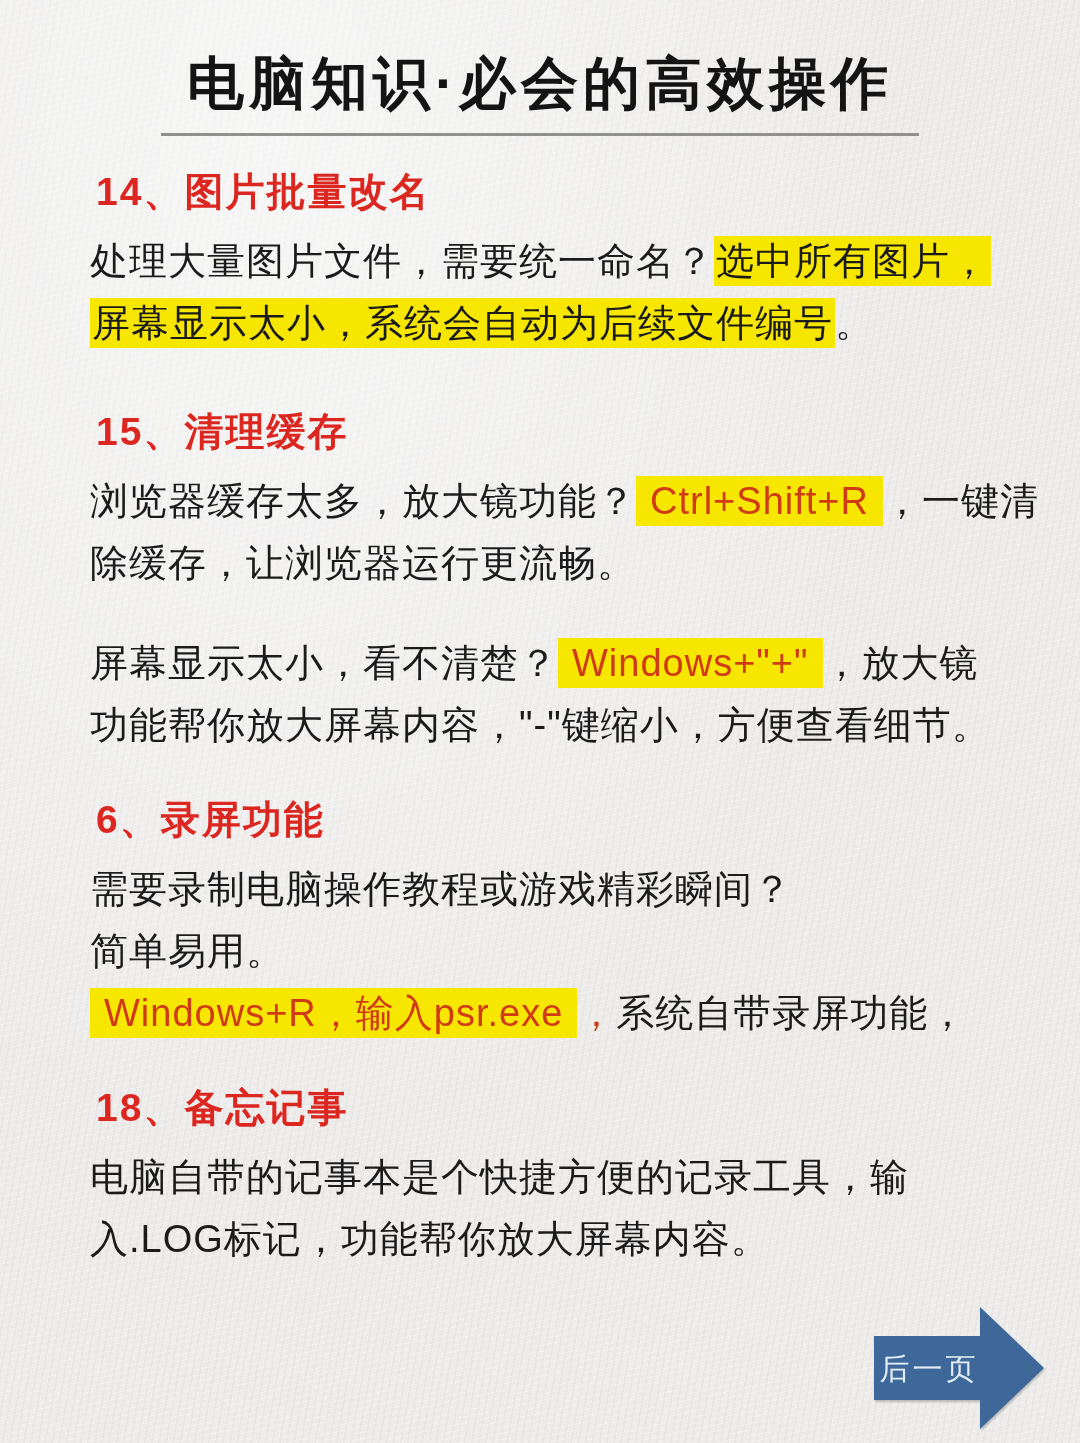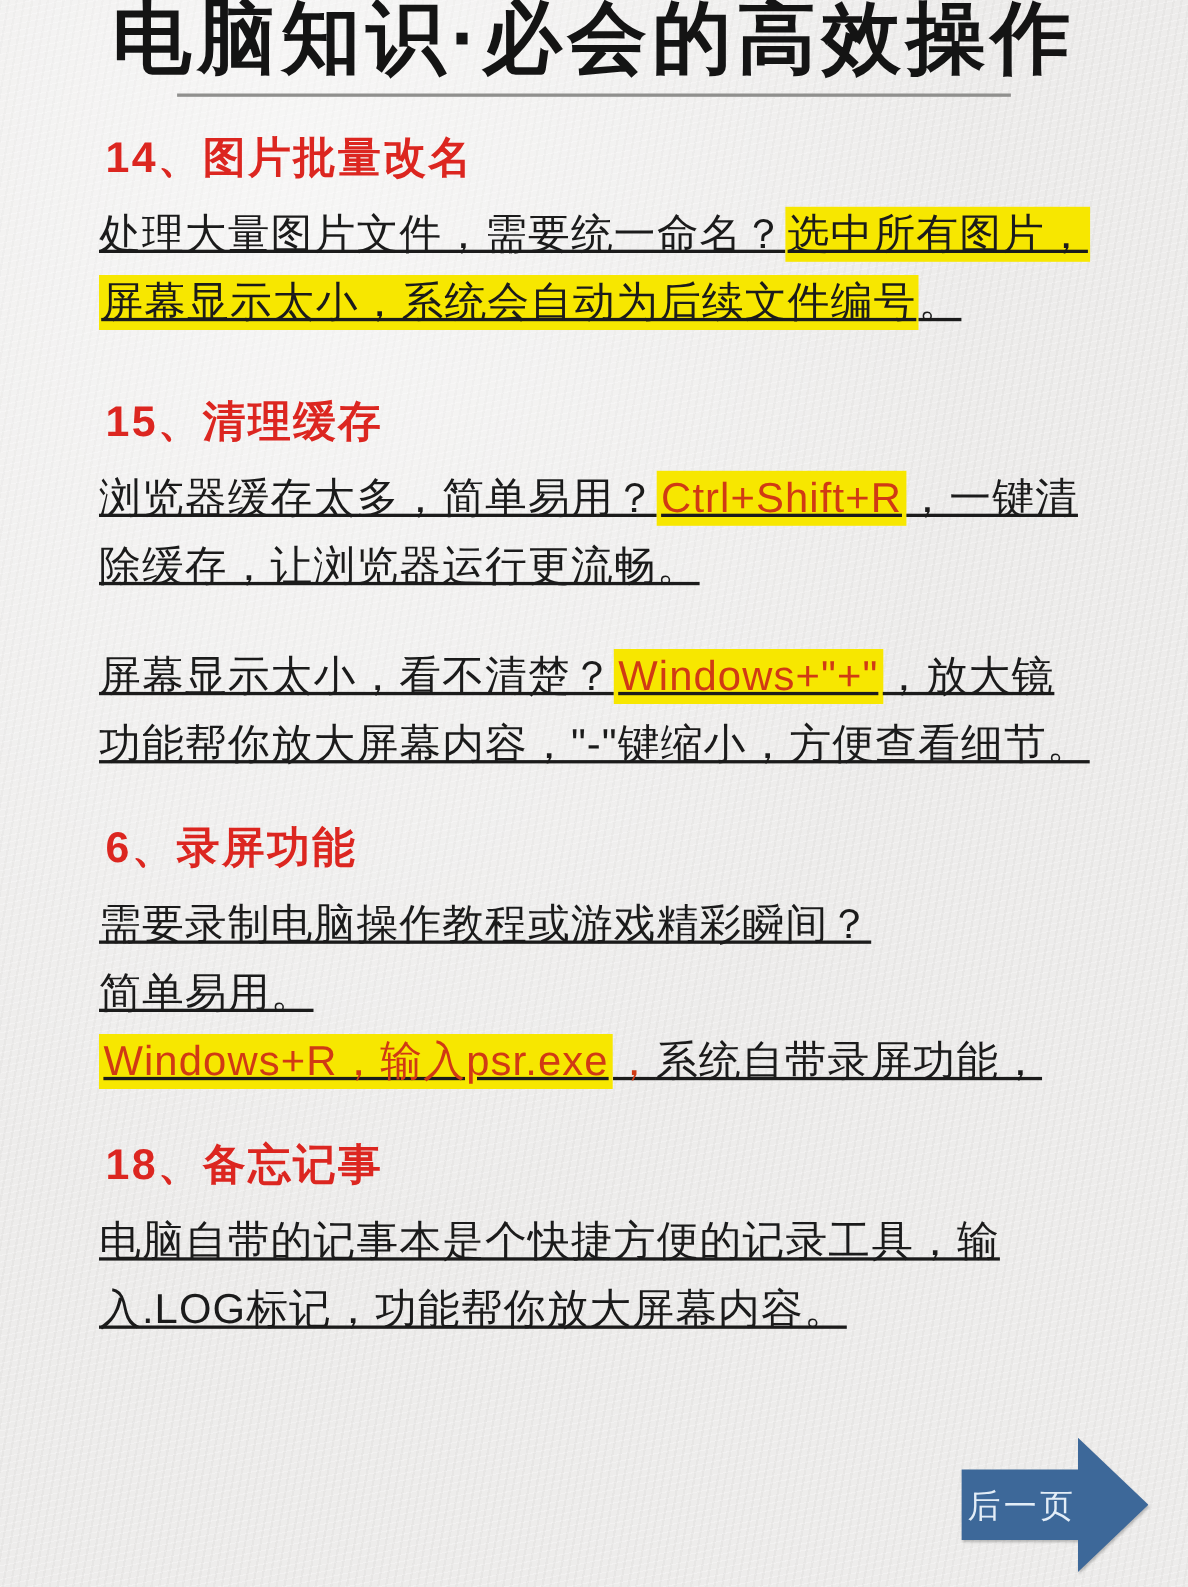--- a/index.html
+++ b/index.html
@@ -9,23 +9,23 @@
     margin:0 auto;
     background-color:#edeceb;
     background-image:
       radial-gradient(ellipse at 25% 10%, rgba(255,255,255,0.55), rgba(255,255,255,0) 55%),
       repeating-linear-gradient(100deg, rgba(125,123,118,0.05) 0 2px, rgba(0,0,0,0) 2px 7px),
       repeating-linear-gradient(168deg, rgba(255,255,255,0.28) 0 1px, rgba(0,0,0,0) 1px 6px);
     font-family:"Liberation Sans", sans-serif;
     overflow:hidden;
   }
   .title {
-    margin:0; 
+    margin:0; padding-top:48px;
     text-align:center;
-    font-size:72px; line-height:70px;
+    font-size:57px; line-height:70px;
     font-weight:900; letter-spacing:5px;
     color:var(--title, #141414);
   }
   .title-rule {
     width:758px; height:3px;
     margin:15px auto 0;
     background:var(--divider, #90908e);
   }
   .tips { padding:30px 0 0 90px; }
   .tip { margin:0 0 38px 0; }
@@ -36,31 +36,30 @@
     font-weight:700; letter-spacing:2px;
     color:var(--heading-red, #dc2620);
   }
   .tip-line {
     margin:0;
     font-size:38px; line-height:62px;
     letter-spacing:1px;
     color:var(--body-text, #1b1b1b);
     white-space:nowrap;
     font-weight:500;
-    text-decoration:underline;
   }
   .seg-normal { }
   .seg-hl {
     background:var(--highlight-yellow, #f7e700);
     padding:4px 2px;
   }
   .seg-hl-red {
     background:var(--highlight-yellow, #f7e700);
     color:var(--highlight-red-text, #d03a14);
-    padding:4px 4px;
+    padding:4px 14px;
   }
   .seg-red { color:var(--highlight-red-text, #d03a14); }
   .next-arrow {
     position:absolute;
     right:36px; bottom:14px;
     width:170px; height:122px;
     cursor:pointer;
     padding-left:38px;
   }
   .next-arrow svg { display:block; filter:drop-shadow(1px 2px 1px rgba(0,0,0,0.22)); }
@@ -80,21 +79,21 @@
   <div class="title-rule"></div>
 
   <main class="tips" id="tips">
       <section class="tip tip-first">
         <h2 class="tip-heading">14、图片批量改名</h2>
         <p class="tip-line"><span class="seg-normal">处理大量图片文件，需要统一命名？</span><span class="seg-hl">选中所有图片，</span></p>
         <p class="tip-line"><span class="seg-hl">屏幕显示太小，系统会自动为后续文件编号</span><span class="seg-normal">。</span></p>
       </section>
       <section class="tip">
         <h2 class="tip-heading">15、清理缓存</h2>
-        <p class="tip-line"><span class="seg-normal">浏览器缓存太多，简单易用？</span><span class="seg-hl-red">Ctrl+Shift+R</span><span class="seg-normal">，一键清</span></p>
+        <p class="tip-line"><span class="seg-normal">浏览器缓存太多，放大镜功能？</span><span class="seg-hl-red">Ctrl+Shift+R</span><span class="seg-normal">，一键清</span></p>
         <p class="tip-line"><span class="seg-normal">除缓存，让浏览器运行更流畅。</span></p>
       </section>
       <section class="tip">
         <p class="tip-line"><span class="seg-normal">屏幕显示太小，看不清楚？</span><span class="seg-hl-red">Windows+"+"</span><span class="seg-normal">，放大镜</span></p>
         <p class="tip-line"><span class="seg-normal">功能帮你放大屏幕内容，"-"键缩小，方便查看细节。</span></p>
       </section>
       <section class="tip">
         <h2 class="tip-heading">6、录屏功能</h2>
         <p class="tip-line"><span class="seg-normal">需要录制电脑操作教程或游戏精彩瞬间？</span></p>
         <p class="tip-line"><span class="seg-normal">简单易用。</span></p>

